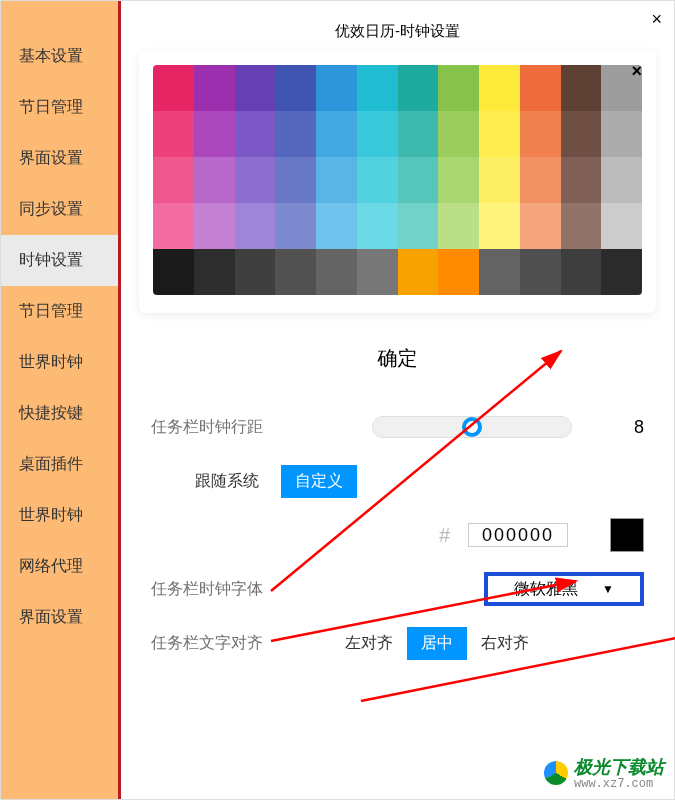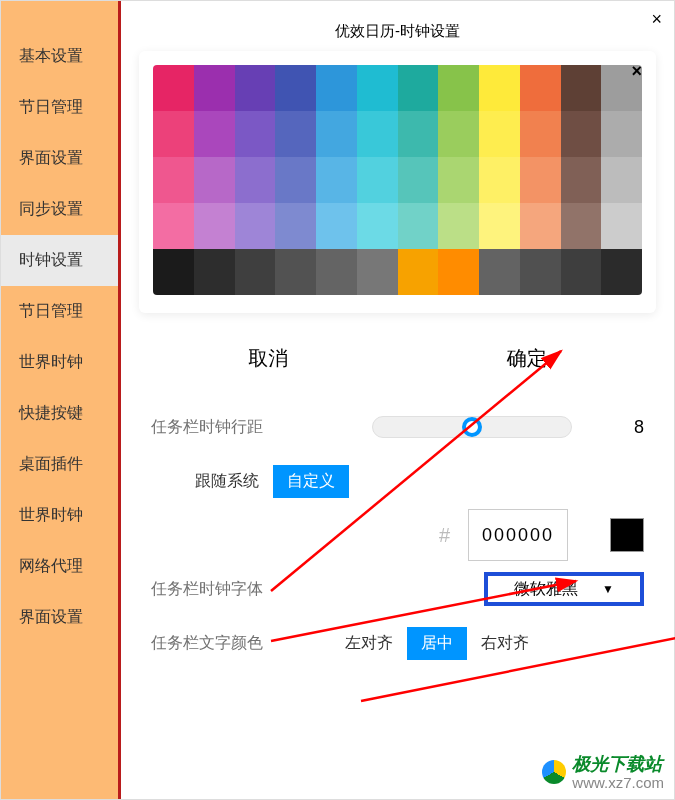--- a/index.html
+++ b/index.html
@@ -33,31 +33,31 @@
 .slider { width: 200px; height: 22px; background: #f0f0f0; border-radius: 12px; position: relative; border: 1px solid #e0e0e0; }
 .slider-thumb { position: absolute; width: 20px; height: 20px; border: 4px solid #0095ff; background: #fff; border-radius: 50%; top: 50%; transform: translate(-50%,-50%); left: 50%; }
 
 .slider-value { width: 30px; text-align: right; margin-left: 30px; font-size: 18px; }
 
 .seg-btn { padding: 6px 14px; font-size: 16px; cursor: pointer; color: #333; }
 .seg-btn.active { background: #0095ff; color: #fff; }
 
 .hex-row { justify-content: flex-end; }
 .hex-hash { font-size: 20px; color: #bbb; margin-right: 6px; }
-.hex-input { width: 100px; height: 52px; border: 1px solid #ccc; font-size: 18px; text-align: center; letter-spacing: 2px; }
+.hex-input { width: 100px; height: 24px; border: 1px solid #ccc; font-size: 18px; text-align: center; letter-spacing: 2px; }
 .color-swatch { width: 34px; height: 34px; background: #000; border: 1px solid #999; margin-left: 30px; }
 
 .font-select { width: 160px; height: 34px; border: 4px solid #1d4ed8; display: flex; align-items: center; justify-content: space-between; padding: 0 26px; font-size: 16px; cursor: pointer; }
 .font-select .arrow { font-size: 12px; }
 
 .arrow-svg { position: absolute; pointer-events: none; }
 
 .watermark { position: absolute; right: 10px; bottom: 8px; display: flex; align-items: center; gap: 6px; font-size: 18px; color: #0a8a2b; font-style: italic; font-weight: bold; }
 .watermark .logo { width: 24px; height: 24px; border-radius: 50%; background: conic-gradient(#ffcc00 0 120deg, #0a8a2b 120deg 240deg, #1e90ff 240deg 360deg); position: relative; }
-.watermark .sub { font-size: 15px; color: #888; font-style: normal; font-weight: normal; display: block; margin-top: -2px; }
+.watermark .sub { font-size: 12px; color: #888; font-style: normal; font-weight: normal; display: block; margin-top: -2px; font-family: Liberation Mono, monospace; }
 </style>
 </head>
 <body>
 
 <div class="container">
   <div class="sidebar" id="sidebar">
       <div class="sidebar-item">基本设置</div>
       <div class="sidebar-item">节日管理</div>
       <div class="sidebar-item">界面设置</div>
       <div class="sidebar-item">同步设置</div>
@@ -137,37 +137,36 @@
           <div class="color-cell" style="background: rgb(247, 162, 0);"></div>
           <div class="color-cell" style="background: rgb(255, 140, 0);"></div>
           <div class="color-cell" style="background: rgb(99, 99, 99);"></div>
           <div class="color-cell" style="background: rgb(80, 80, 80);"></div>
           <div class="color-cell" style="background: rgb(62, 62, 62);"></div>
           <div class="color-cell" style="background: rgb(43, 43, 43);"></div>
         </div>
     </div>
 
     <div class="picker-actions">
-      <button class="picker-btn">取消</button>
       <button class="picker-btn">确定</button>
     </div>
 
     <div class="settings">
       <div class="row">
         <div class="row-label">任务栏时钟行距</div>
         <div class="row-controls">
           <div class="slider">
             <div class="slider-thumb"></div>
           </div>
           <div class="slider-value">8</div>
         </div>
       </div>
 
       <div class="row">
-        <div class="row-controls" style="justify-content:flex-start;margin-left:30px;gap:0;">
+        <div class="row-controls" style="justify-content:flex-start;margin-left:30px;gap:8px;">
           <span class="seg-btn">跟随系统</span>
           <span class="seg-btn active">自定义</span>
         </div>
       </div>
 
       <div class="row hex-row">
         <div class="row-controls">
           <span class="hex-hash">#</span>
           <input class="hex-input" value="000000" style="">
           <div class="color-swatch"></div>
@@ -178,21 +177,21 @@
         <div class="row-label">任务栏时钟字体</div>
         <div class="row-controls">
           <div class="font-select">
             <span>微软雅黑</span>
             <span class="arrow">▼</span>
           </div>
         </div>
       </div>
 
       <div class="row">
-        <div class="row-label">任务栏文字颜色</div>
+        <div class="row-label">任务栏文字对齐</div>
         <div class="row-controls" style="justify-content:flex-start;margin-left:30px;gap:0;">
           <span class="seg-btn">左对齐</span>
           <span class="seg-btn active">居中</span>
           <span class="seg-btn">右对齐</span>
         </div>
       </div>
     </div>
 
     <svg class="arrow-svg" style="left:140px;top:340px;width:320px;height:260px;">
       <defs>

